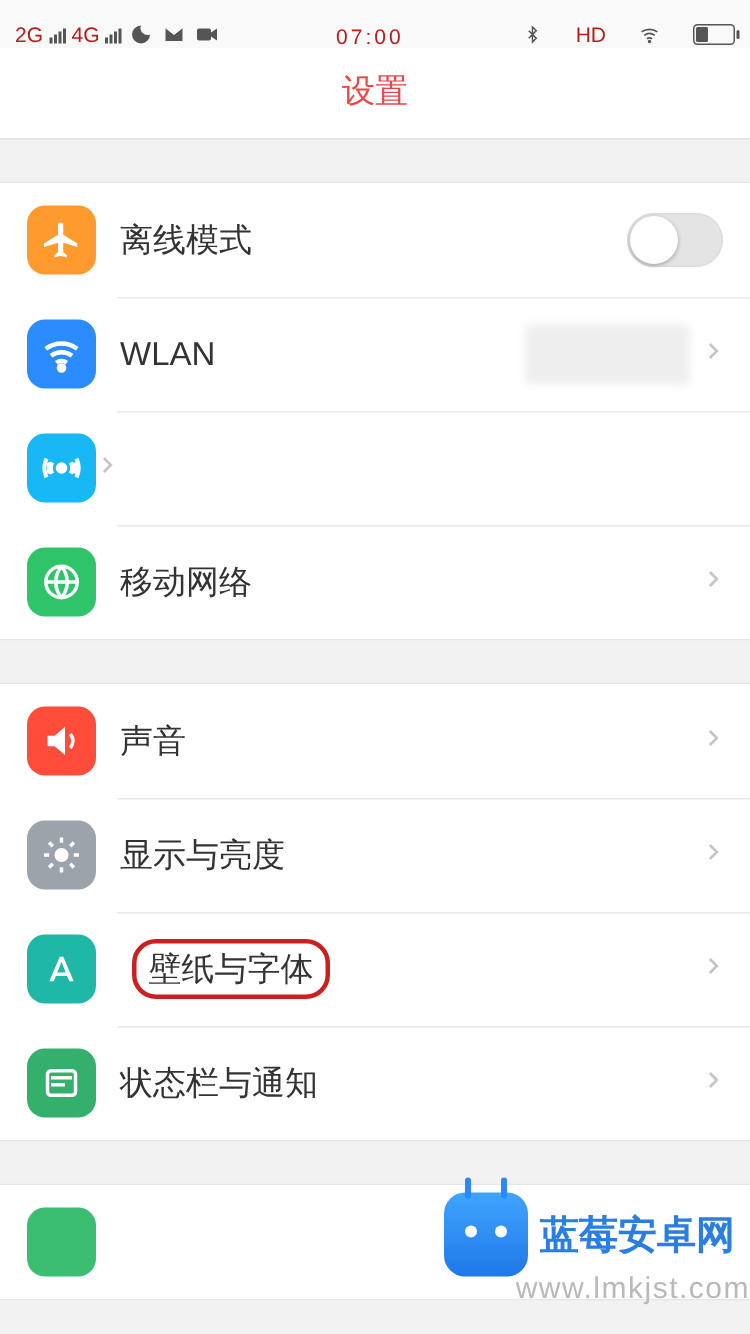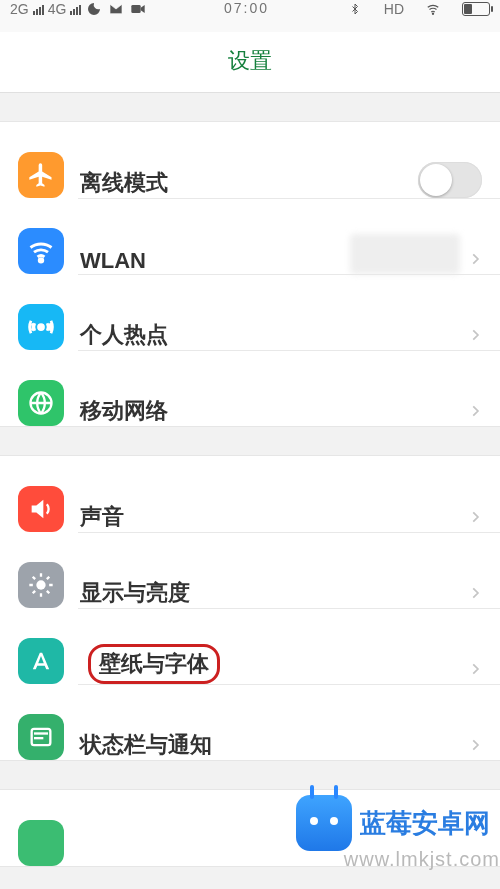--- a/index.html
+++ b/index.html
@@ -6,59 +6,58 @@
     html, body { width: 500px; height: 889px; overflow: hidden; }
     body {
       font-family: -apple-system, "Helvetica Neue", Arial, sans-serif;
       background: #f2f2f2;
       color: #333;
       position: relative;
     }
     .status-bar {
       height: 32px;
       display: flex;
-      align-items: flex-start;
+      align-items: flex-end;
       padding: 0 10px;
       background: #f9f9f9;
       font-size: 14px;
-      color: #737373;
+      color: #b91c1c;
     }
     .status-left { display: flex; align-items: center; gap: 4px; }
     .status-center { flex: 1; text-align: center; font-weight: 500; letter-spacing: 2px; }
     .status-right { display: flex; align-items: center; gap: 20px; }
     .signal-bars { display: inline-flex; align-items: flex-end; gap: 1px; height: 12px; }
     .signal-bars span { width: 2px; background: #555; }
     .signal-bars span:nth-child(1){height:4px;} .signal-bars span:nth-child(2){height:6px;}
     .signal-bars span:nth-child(3){height:8px;} .signal-bars span:nth-child(4){height:10px;}
     .status-ico { display:inline-flex; width:18px; height:18px; align-items:center; justify-content:center; }
     .battery { width: 28px; height: 14px; border: 1.5px solid #555; border-radius: 3px; position: relative; }
     .battery::after { content:""; position:absolute; right:-4px; top:3px; width:2px; height:6px; background:#555; border-radius:1px; }
     .battery-fill { position:absolute; left:1px; top:1px; bottom:1px; width:30%; background:#555; border-radius:1px; }
     .header {
       background: #fff;
       padding: 14px 0 16px;
       text-align: center;
       font-size: 22px;
       font-weight: 500;
-      color: #15803d;
+      color: #ef4444;
       border-bottom: 1px solid #e0e0e0;
     }
     .group {
       margin-top: 28px;
       background: #fff;
       border-top: 1px solid #e6e6e6;
       border-bottom: 1px solid #e6e6e6;
     }
     .row {
       display: flex;
-      align-items: flex-end;
+      align-items: center;
       height: 76px;
       padding: 0 18px 0 18px;
       position: relative;
-      font-weight: bold;
     }
     .row + .row::before {
       content:"";
       position:absolute; left:78px; right:0; top:0; height:1px; background:#e8e8e8;
     }
     .app-icon {
       width: 46px; height: 46px; border-radius: 12px;
       display:flex; align-items:center; justify-content:center;
       flex-shrink:0;
     }
@@ -201,21 +200,20 @@
     </span>
   </div>
   <div class="row">
     <div class="app-icon bg-cyan">
       <svg width="30" height="30" viewBox="0 0 24 24" fill="none" stroke="#fff" stroke-width="2.2">
           <circle cx="12" cy="12" r="2" fill="#fff"></circle>
           <path d="M7 12a5 5 0 0 1 0 0M5 9a9 9 0 0 1 0 6M19 9a9 9 0 0 1 0 6M17 12a5 5 0 0 1 0 0"></path>
           <path d="M4 7a12 12 0 0 0 0 10M20 7a12 12 0 0 1 0 10M7 9a7 7 0 0 0 0 6M17 9a7 7 0 0 1 0 6"></path>
         </svg>
     </div>
-    <span class="row-label">个人热点</span>
     <span class="chevron">
       <svg width="14" height="22" viewBox="0 0 24 24" fill="none" stroke="currentColor" stroke-width="3">
           <path d="M9 4l8 8-8 8"></path>
         </svg>
     </span>
   </div>
   <div class="row">
     <div class="app-icon bg-green">
       <svg width="28" height="28" viewBox="0 0 24 24" fill="none" stroke="#fff" stroke-width="2">
           <circle cx="12" cy="12" r="9"></circle>

